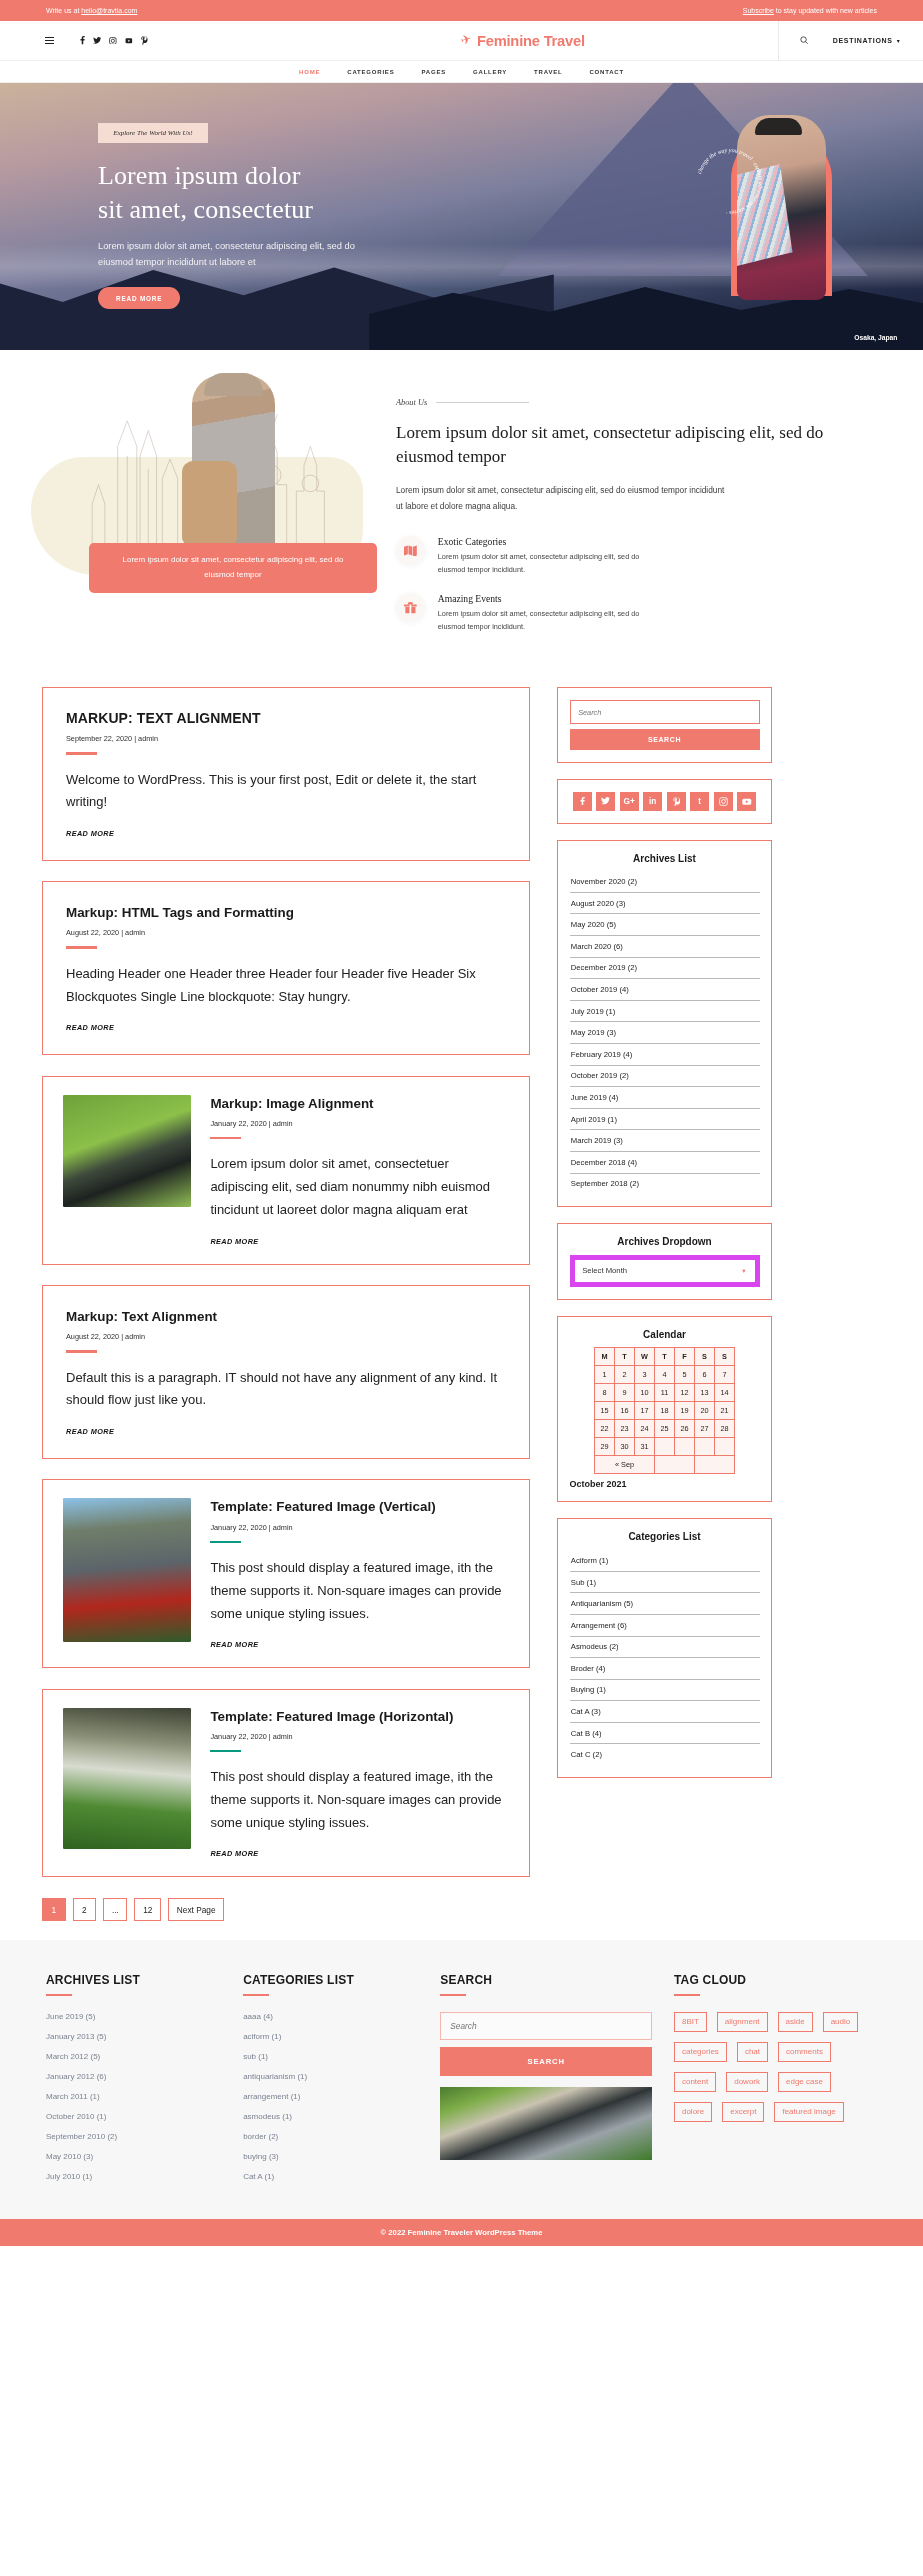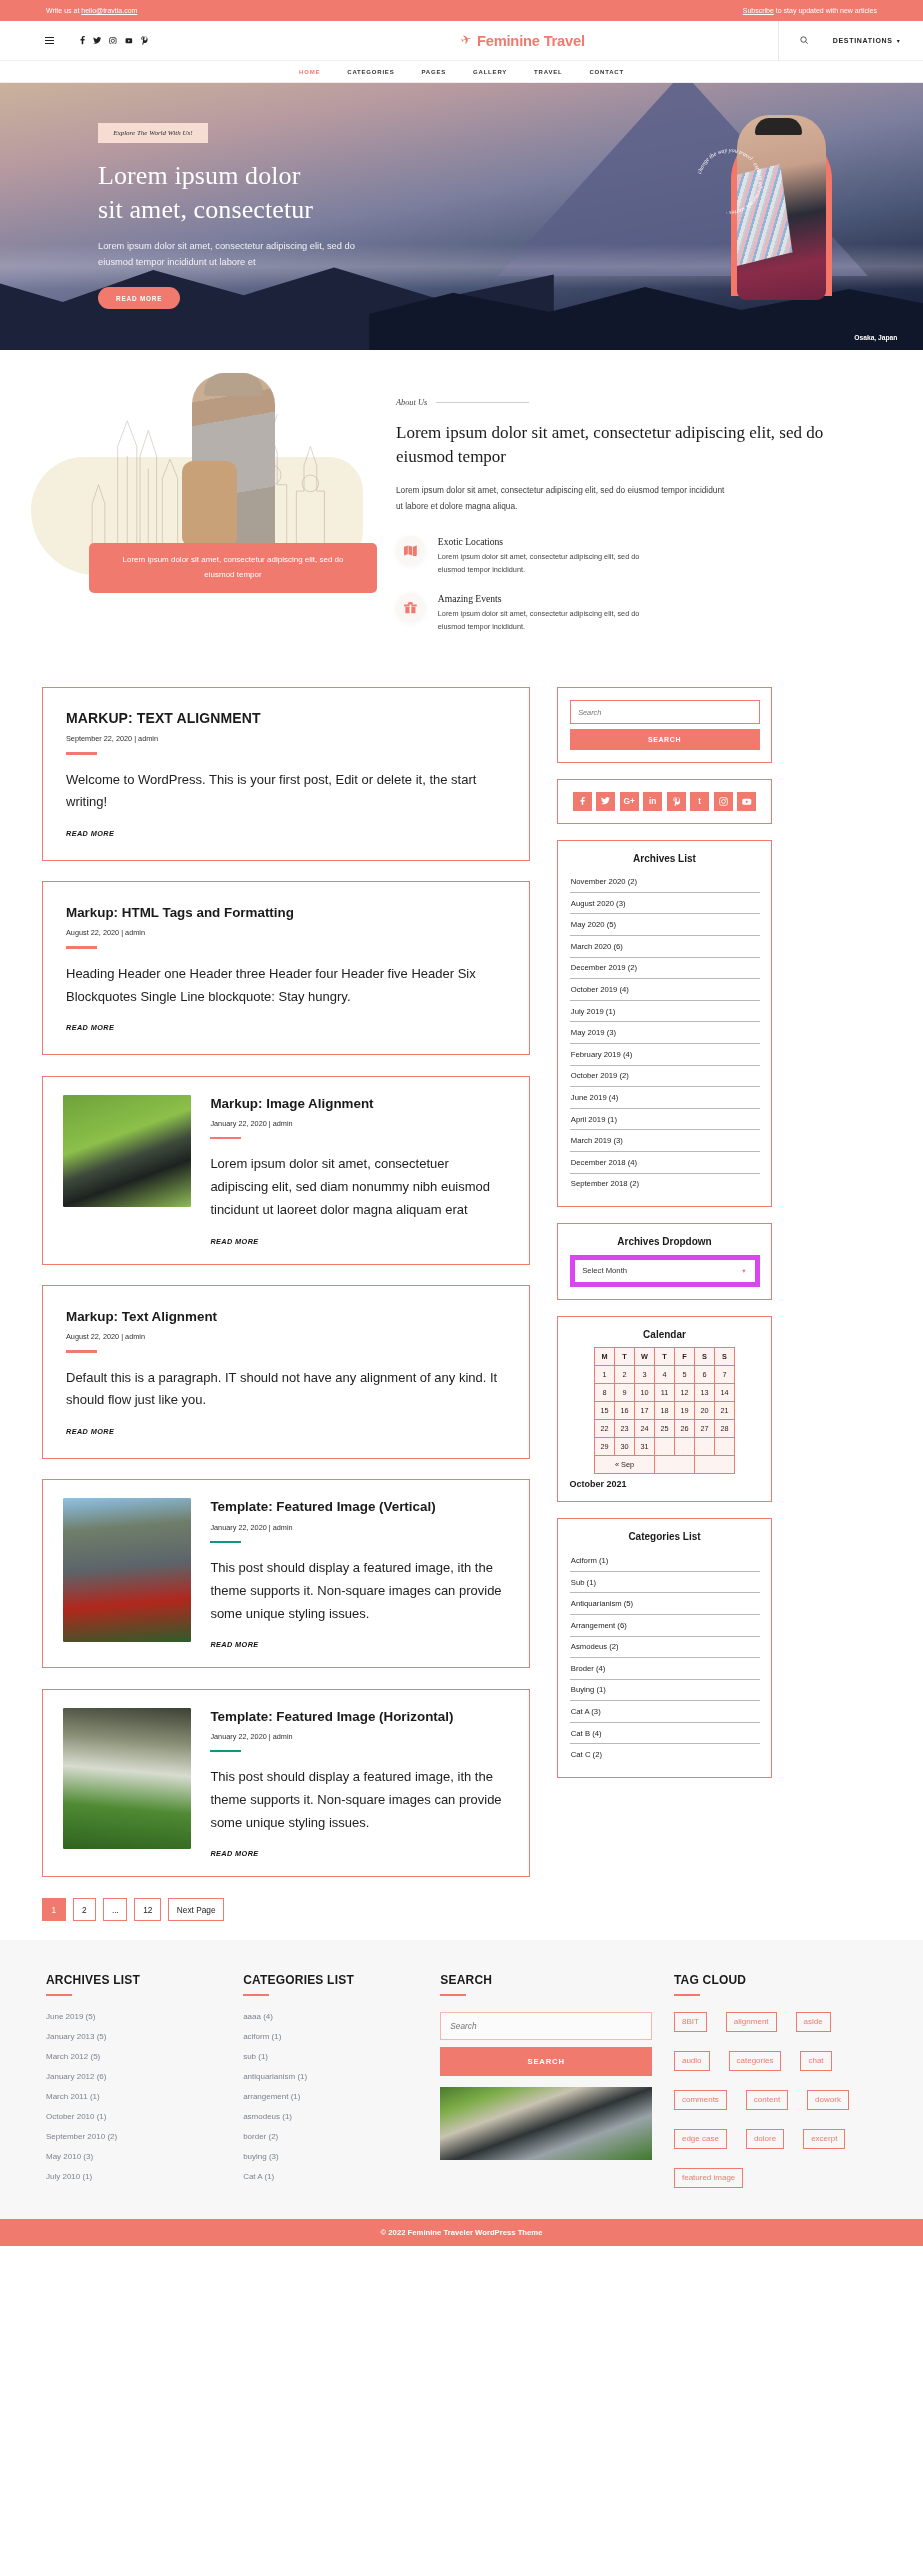--- a/index.html
+++ b/index.html
@@ -383,21 +383,21 @@
   }
   .f-search-btn {
     width:100%; background:#f07a6e; color:#fff; border:none;
     padding: 10.2px 0; margin-top: 6.4px; font-size: 7.7px; font-weight:bold;
     letter-spacing: 0.8px; cursor:pointer; font-family:"Liberation Sans",sans-serif;
   }
   .f-img {
     width: 100%; height: 73px; margin-top: 11.5px;
     background: linear-gradient(160deg,#4b7a2e 0%,#7fae4a 18%,#c9c3b1 34%,#2e3436 52%,#9aa3a8 70%,#3f7a2a 100%);
   }
-  .tags { display:flex; flex-wrap:wrap; gap: 19px; }
+  .tags { display:flex; flex-wrap:wrap; gap: 10px; }
   .tag {
     border: 0.6px solid #f07a6e; color:#f07a6e; background: transparent;
     padding: 4.5px 7px; font-size: 8px; cursor:pointer;
   }
   .copyright {
     background:#f07a6e; color:#fff; text-align:center;
     padding: 9px 16px; font-size: 7.7px; font-weight:bold;
   }
 </style>
 </head>
@@ -540,21 +540,21 @@
     <h2 class="about-title serif">Lorem ipsum dolor sit amet, consectetur adipiscing elit, sed do eiusmod tempor</h2>
     <p class="about-text">Lorem ipsum dolor sit amet, consectetur adipiscing elit, sed do eiusmod tempor incididunt ut labore et dolore magna aliqua.</p>
 
     <div class="feat">
       <div class="feat-ic">
         <svg width="12.8" height="11" viewBox="0 0 20 17">
             <path fill="#f07a6e" d="M0 2.5 6 .5v14L0 16.5zM7 .5l6 2v14l-6-2zM14 2.5l6-2v16l-6 2z"></path>
           </svg>
       </div>
       <div>
-        <div class="feat-h">Exotic Locations</div>
+        <div class="feat-h">Exotic Categories</div>
         <div class="feat-p">Lorem ipsum dolor sit amet, consectetur adipiscing elit, sed do eiusmod tempor incididunt.</div>
       </div>
     </div>
 
     <div class="feat">
       <div class="feat-ic">
         <svg width="12.8" height="12" viewBox="0 0 20 19">
             <path fill="#f07a6e" d="M2 8h16v10H2zM0 4h20v3H0zM9 0c-2 0-3 1.2-3 2.3S7 4 9 4h1V0zM11 0c2 0 3 1.2 3 2.3S13 4 11 4h-1V0z"></path>
             <rect x="8.6" y="4" width="2.8" height="15" fill="#fff"></rect>
           </svg>

